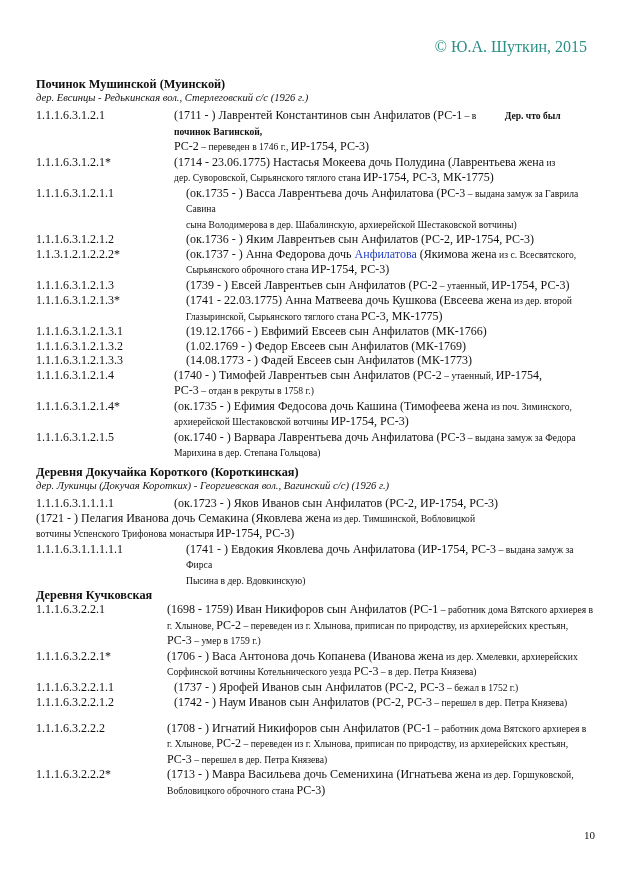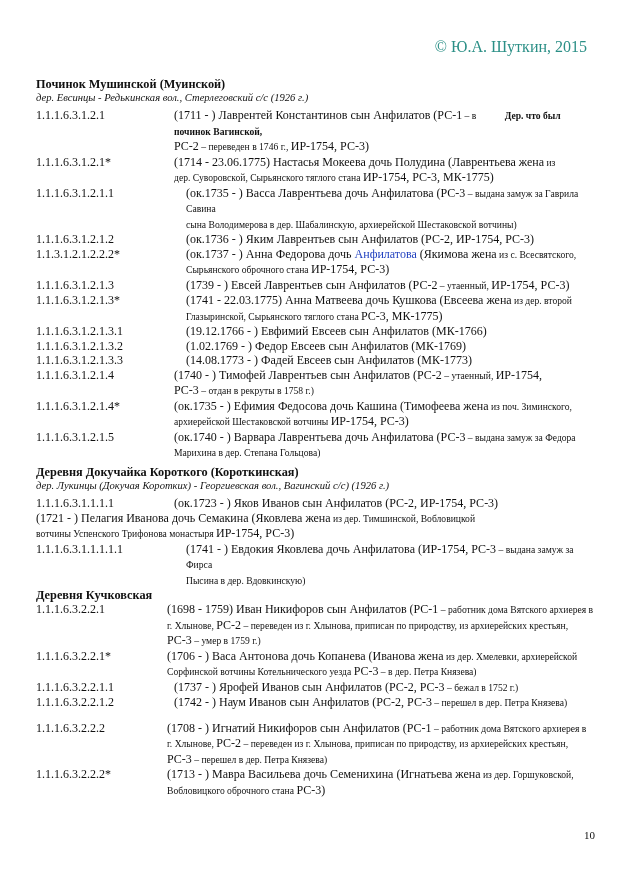--- a/index.html
+++ b/index.html
@@ -107,21 +107,21 @@
 </div>
 
 <div class="section" style="top:588px">
   <div class="sec-title">Деревня Кучковская</div>
   <div class="entry w1">
     <span class="num">1.1.1.6.3.2.2.1</span>
     <span class="body"><span>(1698 - 1759) Иван Никифоров сын Анфилатов (РС-1</span><span class="small"> – работник дома Вятского архиерея в</span><br><span class="small">г. Хлынове, </span><span>РС-2</span><span class="small"> – переведен из г. Хлынова, приписан по природству, из архиерейских крестьян,</span><br><span>РС-3</span><span class="small"> – умер в 1759 г.)</span></span>
   </div>
   <div class="entry w1">
     <span class="num">1.1.1.6.3.2.2.1*</span>
-    <span class="body"><span>(1706 - ) Васа Антонова дочь Копанева (Иванова жена</span><span class="small"> из дер. Хмелевки, архиерейской</span><br><span class="small">Сорфинской вотчины Котельнического уезда </span><span>РС-3</span><span class="small"> – в дер. Петра Князева)</span></span>
+    <span class="body"><span>(1706 - ) Васа Антонова дочь Копанева (Иванова жена</span><span class="small"> из дер. Хмелевки, архиерейских</span><br><span class="small">Сорфинской вотчины Котельнического уезда </span><span>РС-3</span><span class="small"> – в дер. Петра Князева)</span></span>
   </div>
   <div class="entry w2">
     <span class="num">1.1.1.6.3.2.2.1.1</span>
     <span class="body"><span>(1737 - ) Ярофей Иванов сын Анфилатов (РС-2, РС-3</span><span class="small"> – бежал в 1752 г.)</span></span>
   </div>
   <div class="entry w2">
     <span class="num">1.1.1.6.3.2.2.1.2</span>
     <span class="body"><span>(1742 - ) Наум Иванов сын Анфилатов (РС-2, РС-3</span><span class="small"> – перешел в дер. Петра Князева)</span></span>
   </div>
   <div class="gap"></div>

